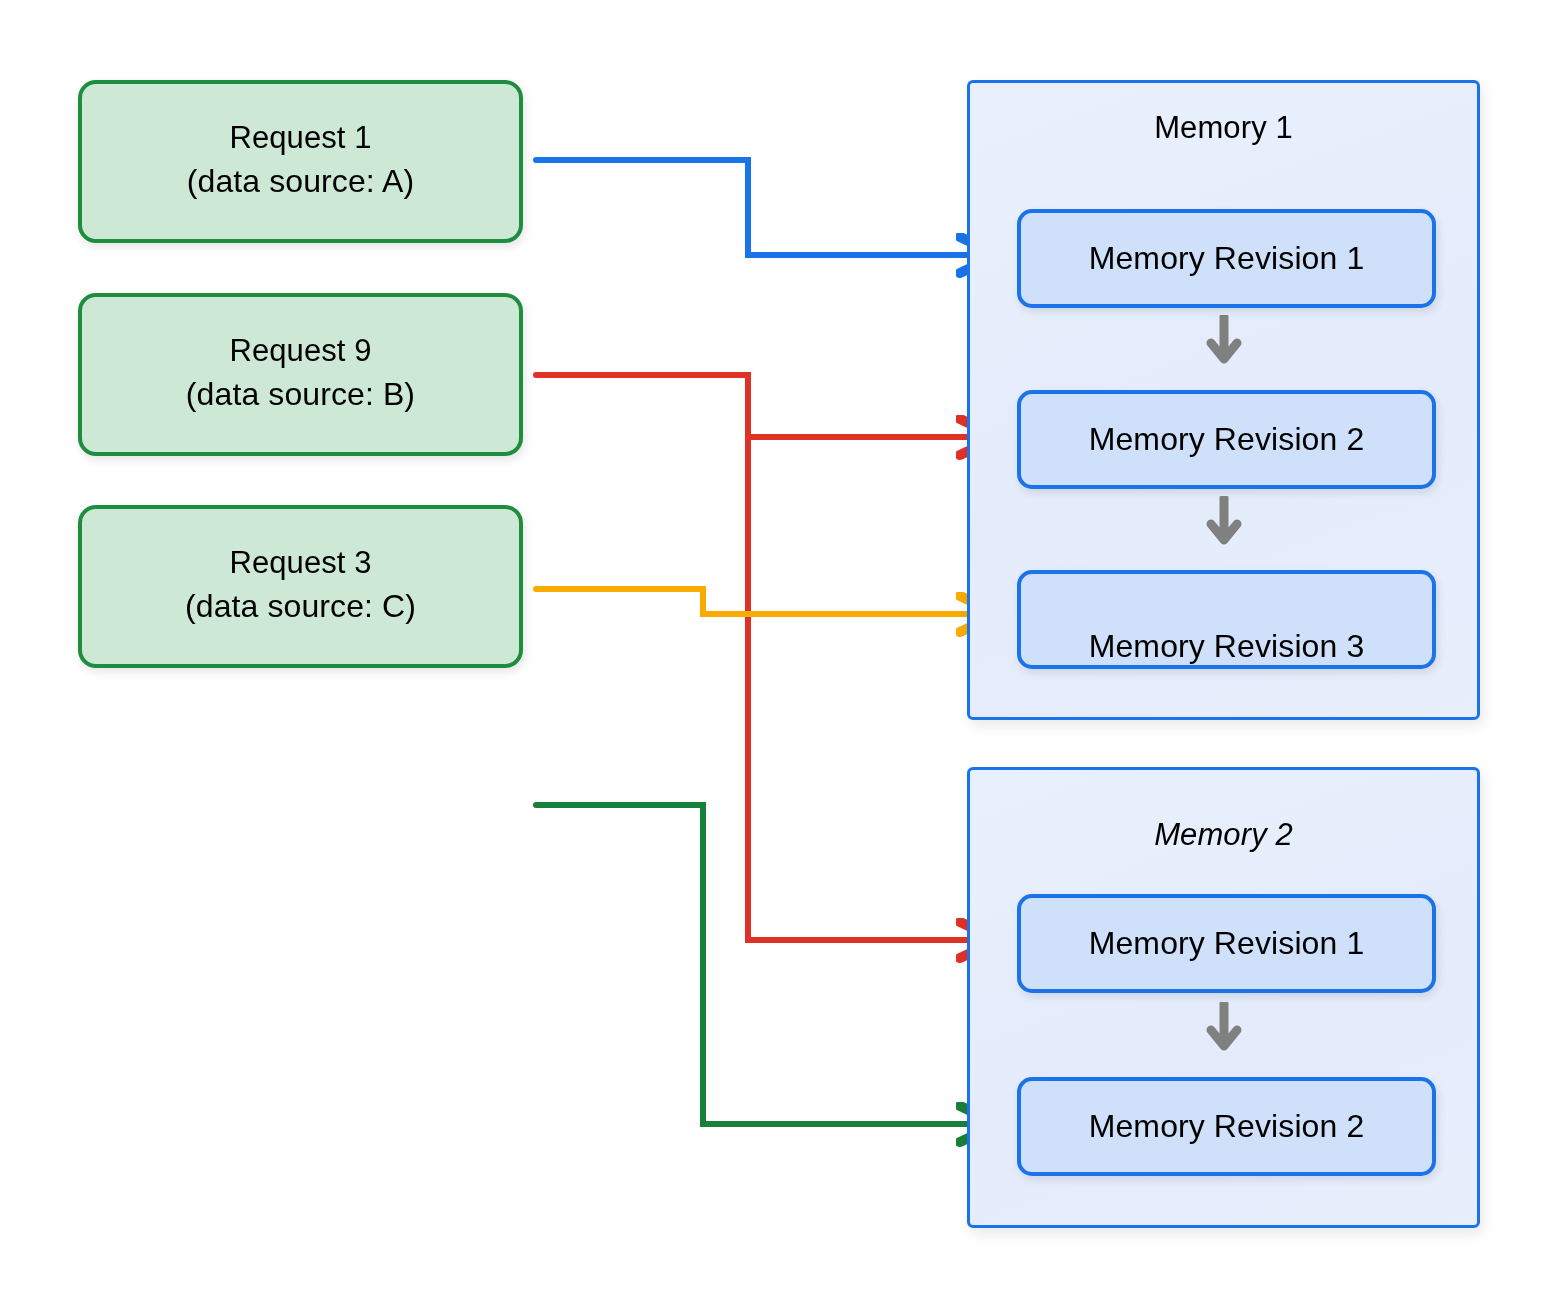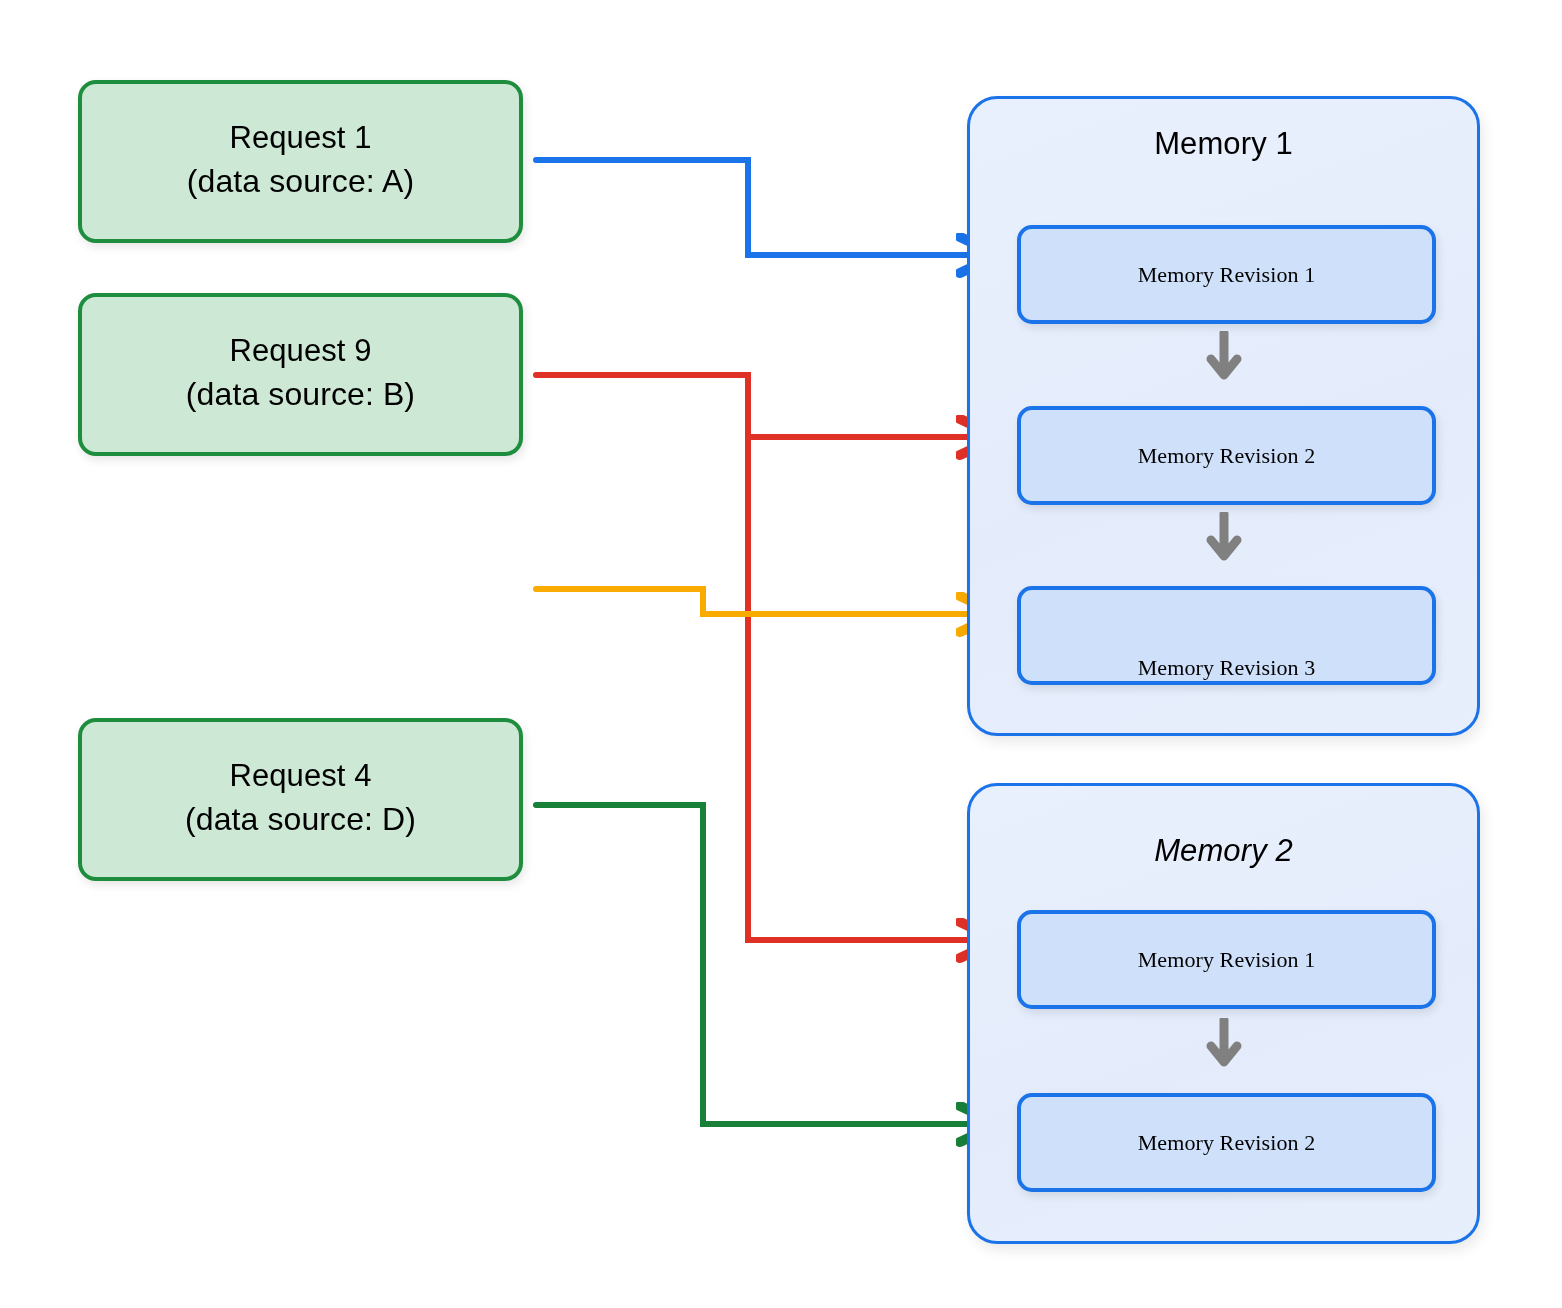--- a/index.html
+++ b/index.html
@@ -59,25 +59,24 @@
     letter-spacing: 0.1px;
   }
 
   
   .memory-container {
     position: absolute;
     left: 967px;
     width: 513px;
     box-sizing: border-box;
     border: 3px solid #1A73E8;
-    border-radius: 30px;
+    border-radius: 6px;
     background: linear-gradient(160deg, #E9F0FD 0%, #E4ECFB 55%, #E7EEFC 100%);
     box-shadow: 3px 6px 14px rgba(0,0,0,0.09);
     z-index: 2;
-    margin-top: 16px;
   }
   .memory-title {
     position: absolute;
     left: 0;
     right: 0;
     text-align: center;
     font-size: 31px;
     color: #000000;
     letter-spacing: 0.1px;
   }
@@ -89,24 +88,23 @@
     box-sizing: border-box;
     background: #CFE0FA;
     border: 4px solid #1A73E8;
     border-radius: 15px;
     display: flex;
     align-items: center;
     justify-content: center;
     box-shadow: 2px 4px 9px rgba(0,0,0,0.10);
   }
   .revision-label {
-    font-size: 22px;
-    color: #000000;
-    letter-spacing: 0.1px;
-    font-family: Liberation Serif, serif;
+    font-size: 32px;
+    color: #000000;
+    letter-spacing: 0.1px;
   }
   .flow-arrow {
     position: absolute;
     left: 0;
     right: 0;
     display: flex;
     justify-content: center;
     pointer-events: none;
   }
 </style>
@@ -145,25 +143,25 @@
   <div class="request-box" style="top:80px;">
     <div class="request-title">Request 1</div>
     <div class="request-sub">(data source: A)</div>
   </div>
 
   <div class="request-box" style="top:293px;">
     <div class="request-title">Request 9</div>
     <div class="request-sub">(data source: B)</div>
   </div>
 
-
-  <div class="request-box" style="top:718px;">
-    <div class="request-title">Request 4</div>
-    <div class="request-sub">(data source: D)</div>
-  </div>
+  <div class="request-box" style="top:505px;">
+    <div class="request-title">Request 3</div>
+    <div class="request-sub">(data source: C)</div>
+  </div>
+
 
   <div class="memory-container" style="top:80px; height:640px;">
 
     <div class="memory-title" style="top:27px;">Memory 1</div>
 
     <div class="revision-box" style="top:126px;">
       <span class="revision-label">Memory Revision 1</span>
     </div>
 
     <div class="flow-arrow" style="top:232px;">

